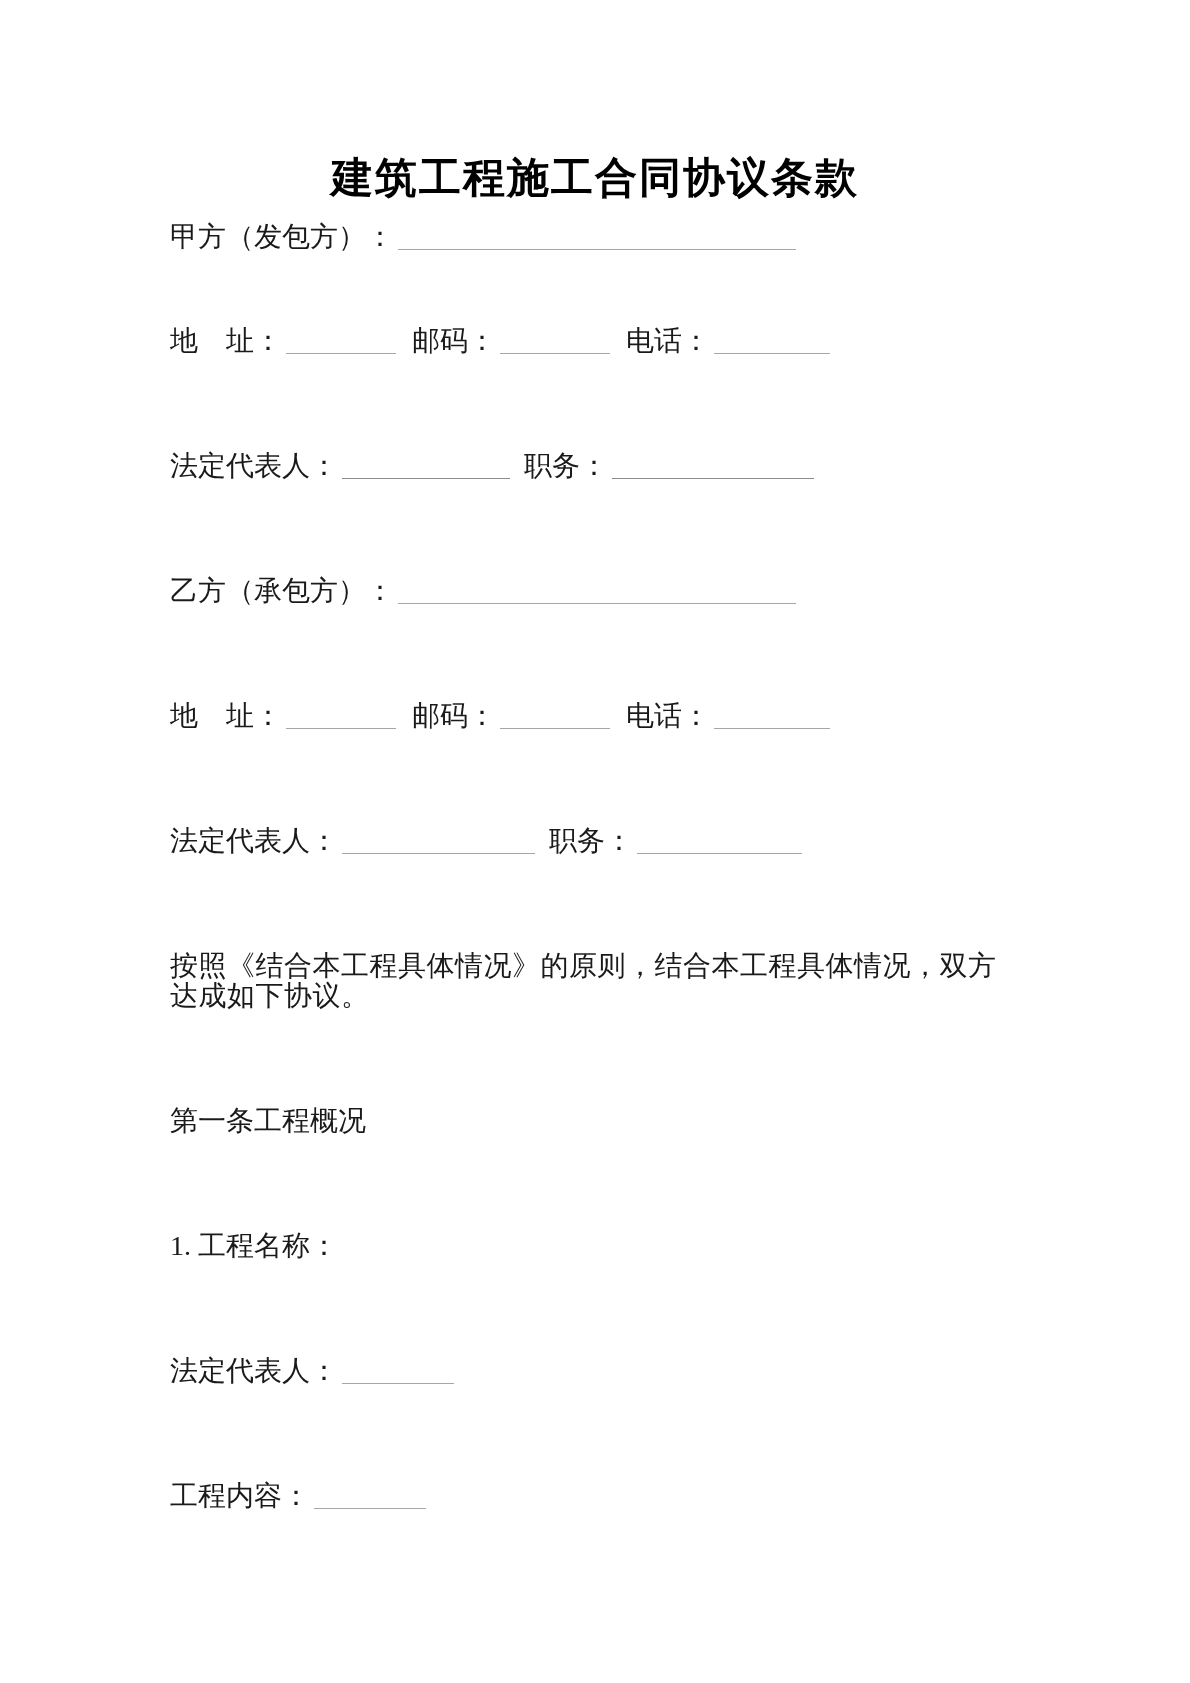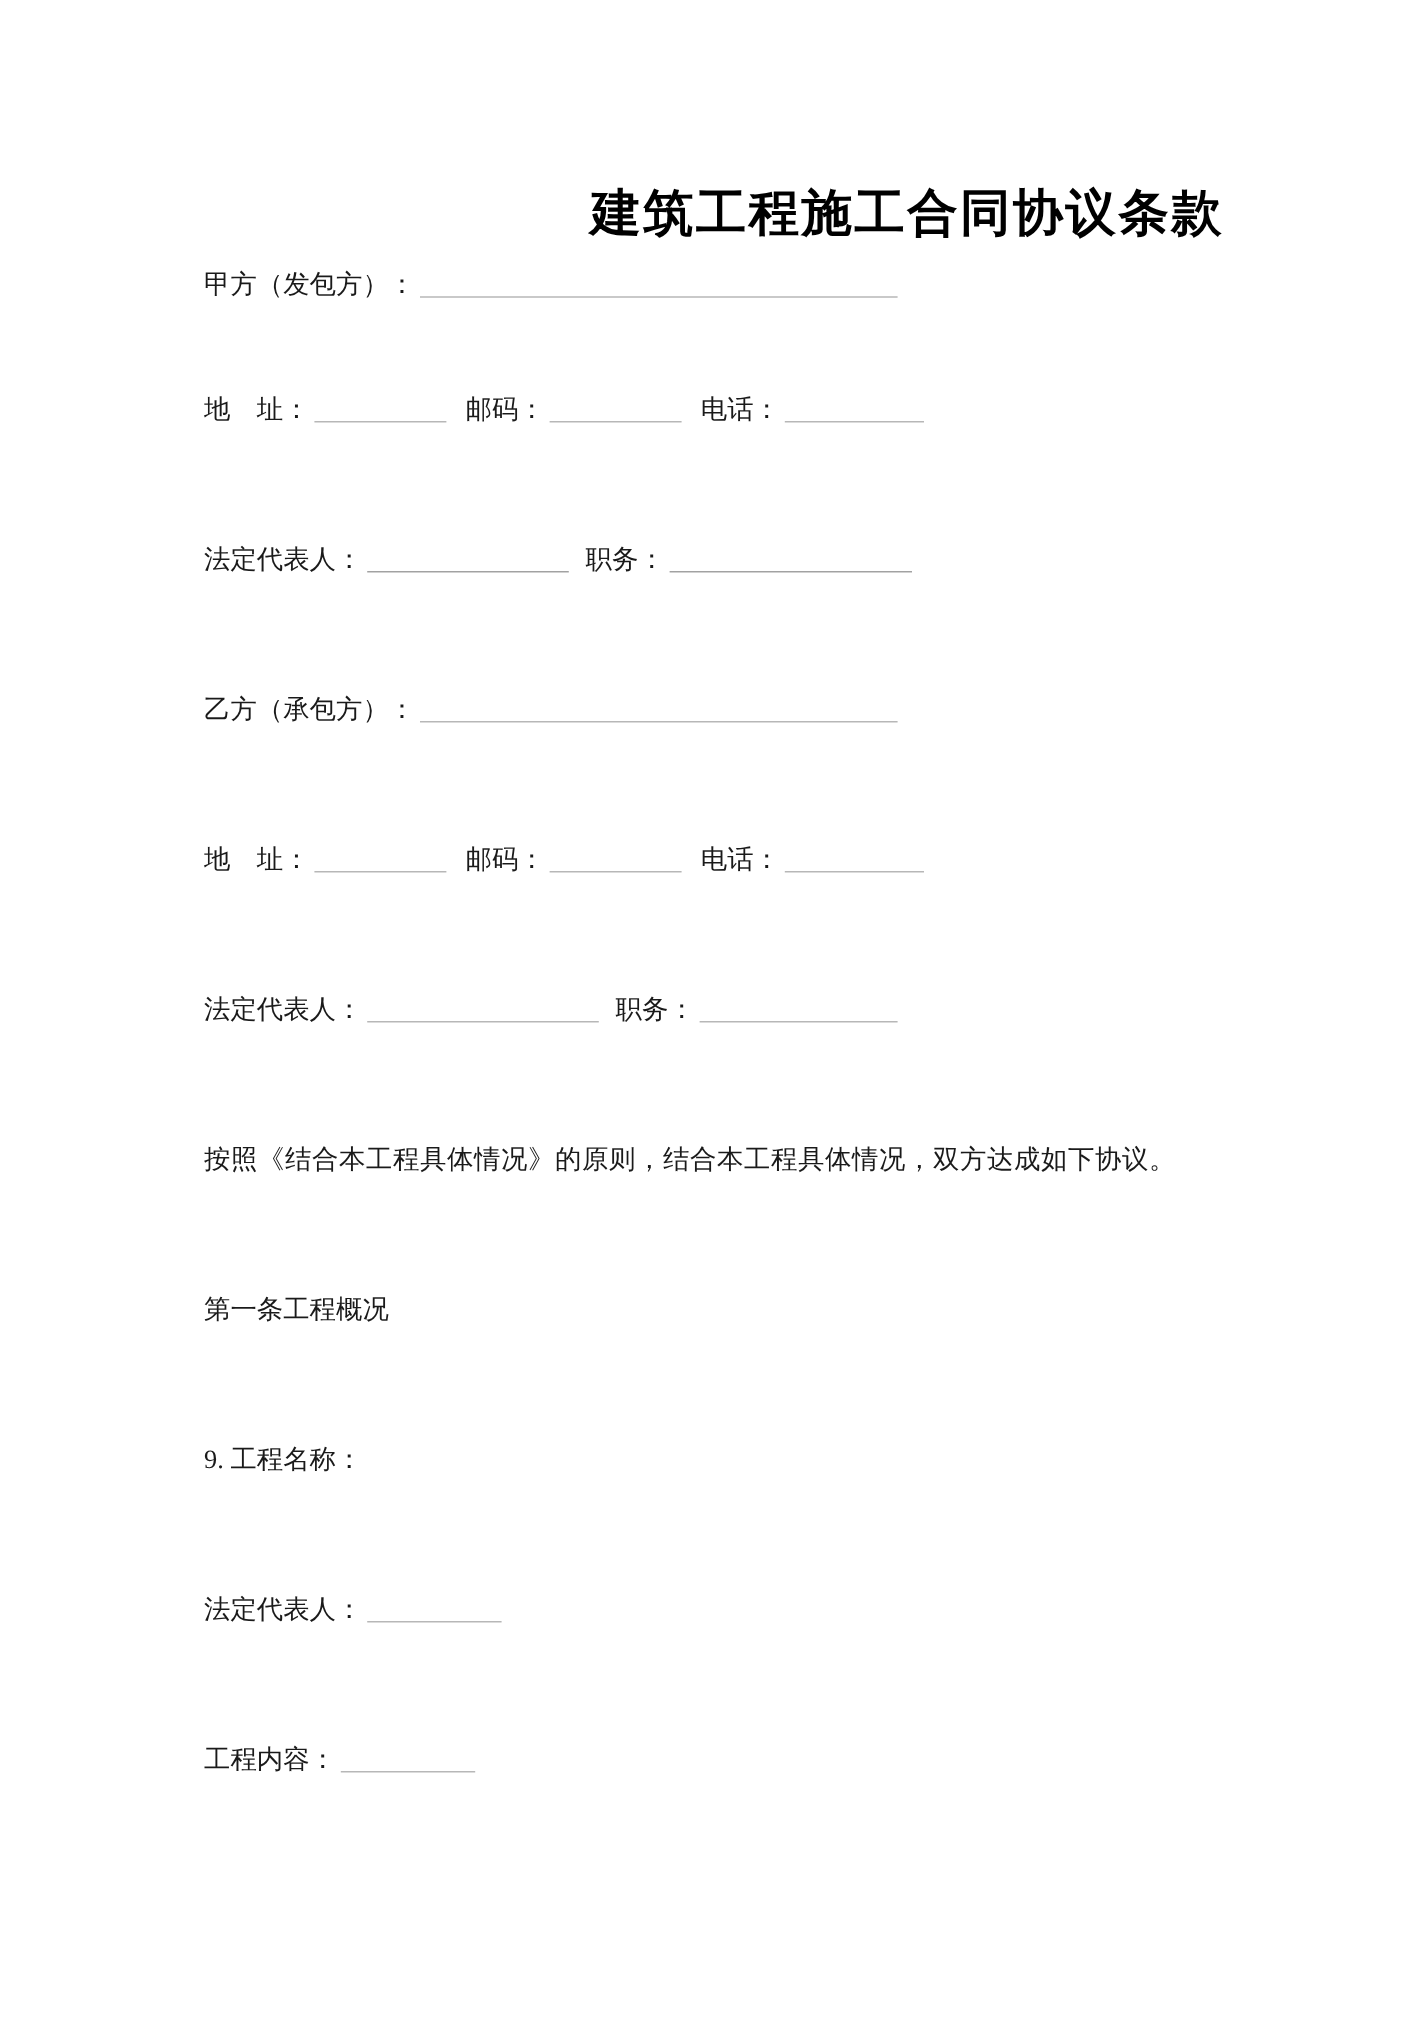--- a/index.html
+++ b/index.html
@@ -11,27 +11,27 @@
     overflow:hidden;
   }
   .page {
     width:1190px; height:1683px;
     padding:150px 170px 0 170px;
     background:#ffffff;
   }
   .doc-title {
     font-size:42px;
     font-weight:bold;
-    text-align:right;
+    text-align:center;
     letter-spacing:2px;
     margin-bottom:16px;
     color:#000000;
   }
   .line {
-    font-size:22px;
+    font-size:28px;
     line-height:30px;
     margin-bottom:95px;
     white-space:nowrap;
     color:#1a1a1a;
   }
   .line.first { margin-bottom:74px; }
   .line.para {
     white-space:normal;
     letter-spacing:0.5px;
   }
@@ -81,21 +81,21 @@
   </div>
 
   <div class="line">
     <span class="lbl">法定代表人：</span><span class="blank b-rep2a"></span><span class="lbl">职务：</span><span class="blank b-rep2b"></span>
   </div>
 
   <div class="line para">按照《结合本工程具体情况》的原则，结合本工程具体情况，双方达成如下协议。</div>
 
   <div class="line">第一条工程概况</div>
 
-  <div class="line">9. 工程名称：</div>
+  <div class="line">1. 工程名称：</div>
 
   <div class="line">
     <span class="lbl">法定代表人：</span><span class="blank b-loc"></span>
   </div>
 
   <div class="line">
     <span class="lbl">工程内容：</span><span class="blank b-loc"></span>
   </div>
 
 </div>

